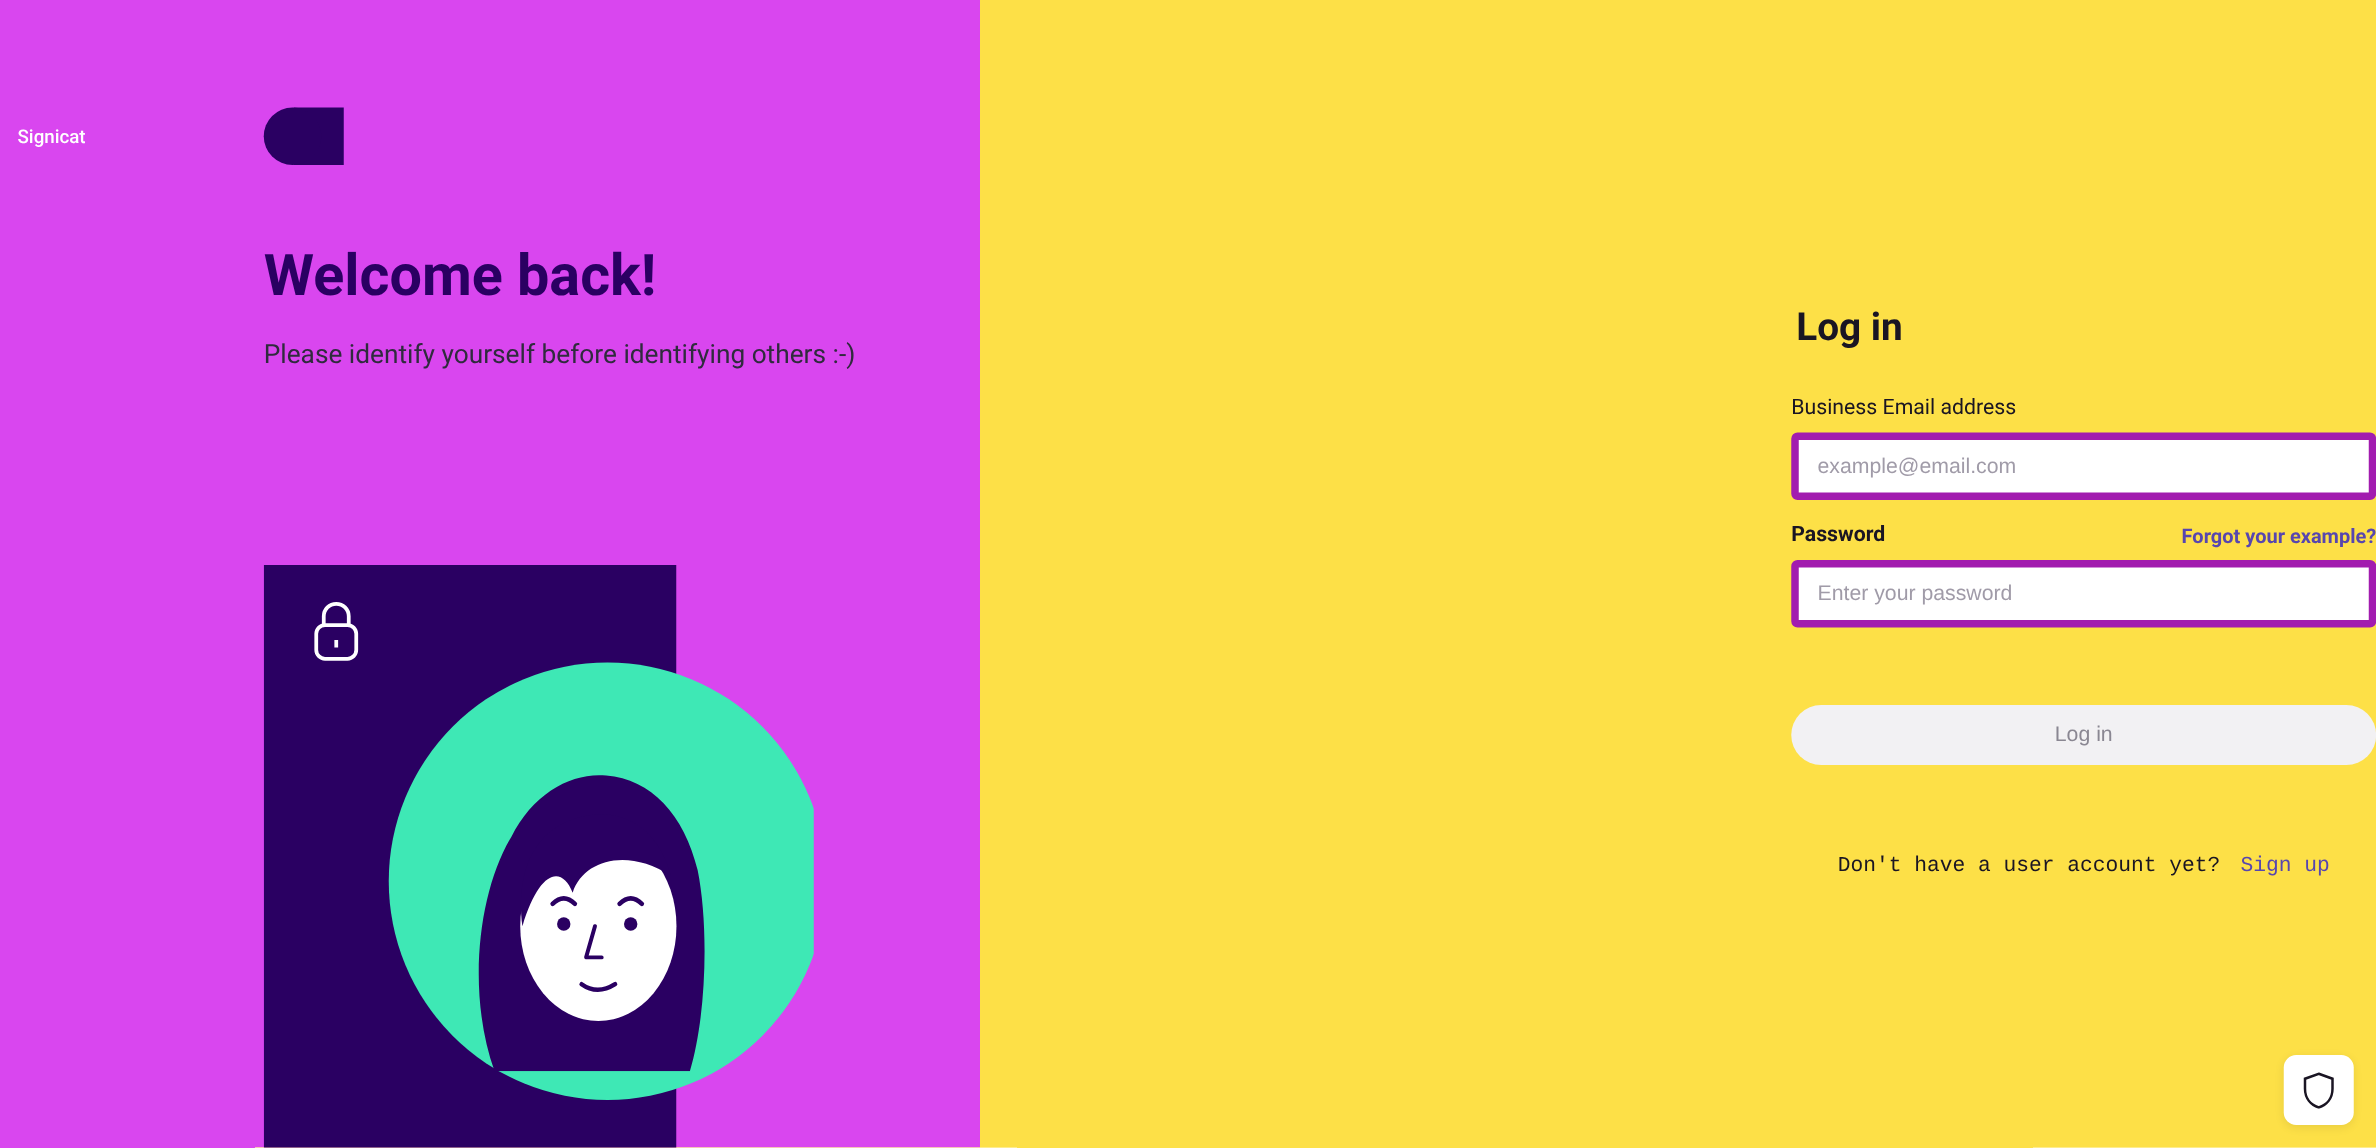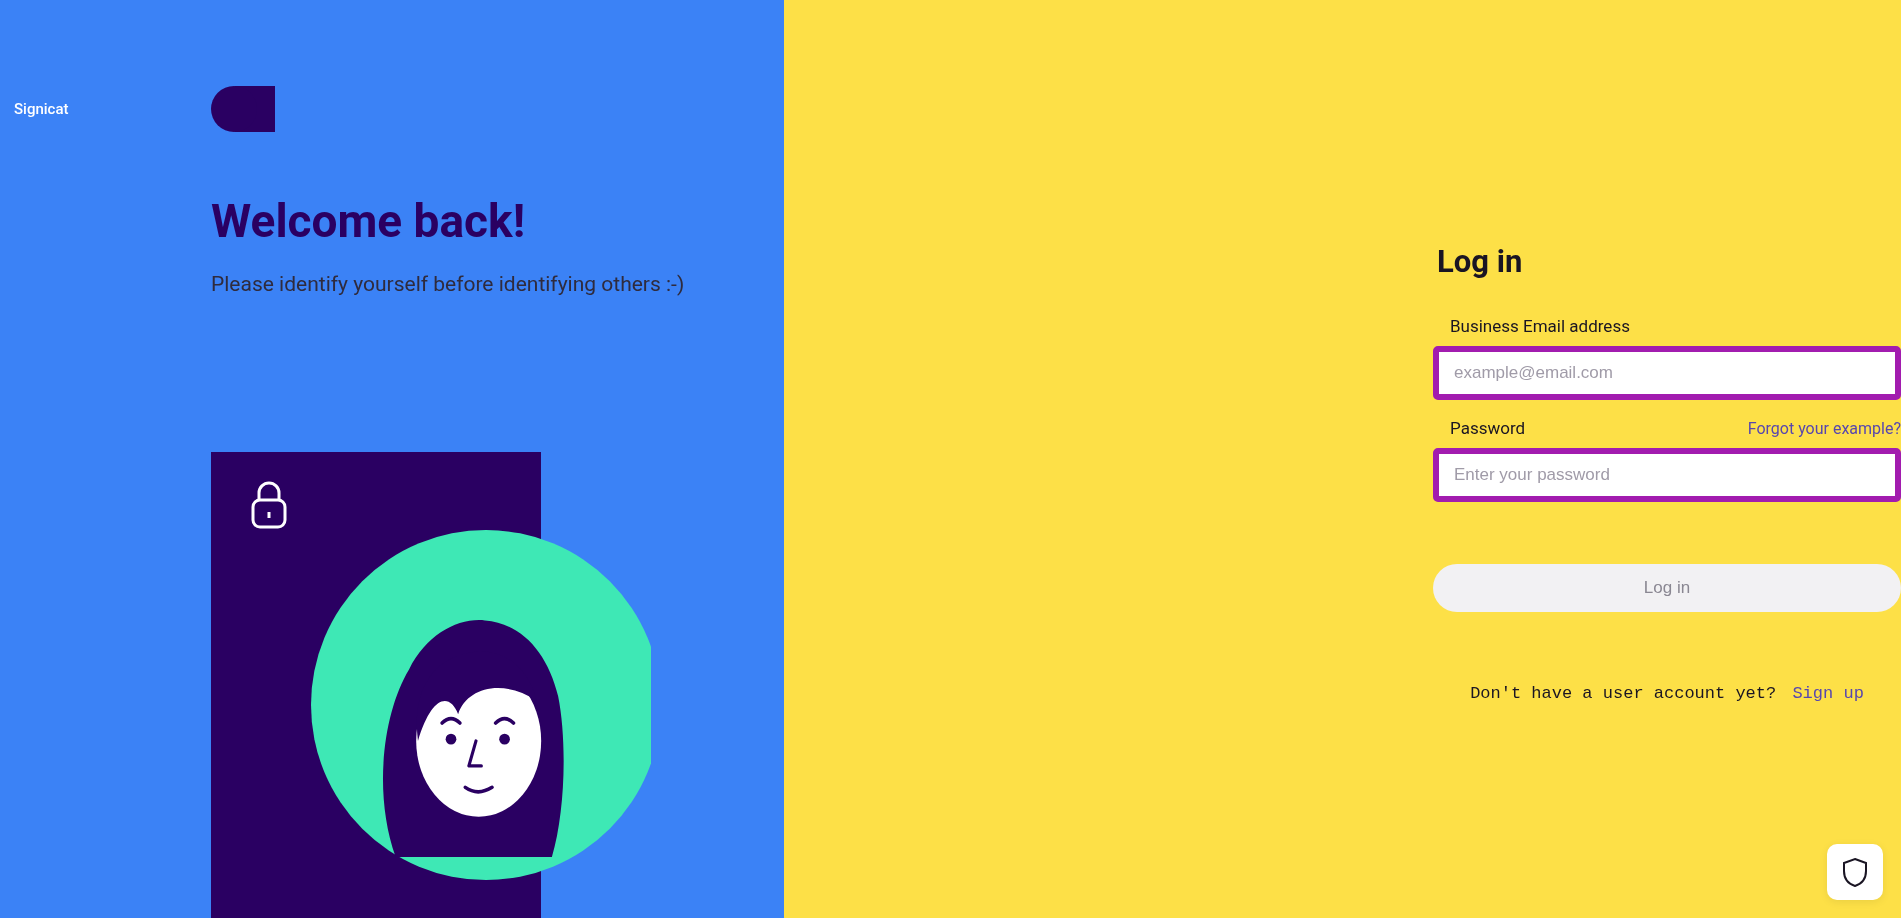--- a/index.html
+++ b/index.html
@@ -10,21 +10,21 @@
     body {
       font-family: -apple-system, BlinkMacSystemFont, 'Segoe UI', Roboto, Helvetica, Arial, sans-serif;
       width: 1901px;
       height: 918px;
       display: flex;
       overflow: hidden;
     }
     .left-panel {
       width: 784px;
       height: 100%;
-      background-color: #3b82f6;
+      background-color: #d946ef;
       padding-left: 211px;
       padding-top: 86px;
       position: relative;
     }
     .logo-container {
       display: inline-flex;
       align-items: center;
       margin-bottom: 62px;
     }
     .logo-circle {
@@ -114,28 +114,28 @@
       font-weight: 700;
       color: #1a1523;
       margin-bottom: 36px;
       margin-left: 4px;
     }
     .form-label {
       font-size: 17px;
       color: #1a1523;
       display: block;
       margin-bottom: 10px;
-      margin-left: 17px;
     }
     .password-label-row {
       display: flex;
       justify-content: space-between;
       align-items: center;
       margin-bottom: 10px;
       margin-top: 18px;
+      font-weight: bold;
     }
     .forgot-link {
       color: #5746af;
       font-size: 16px;
       text-decoration: none;
       cursor: pointer;
     }
     .text-input {
       width: 100%;
       padding: 11px 15px;

